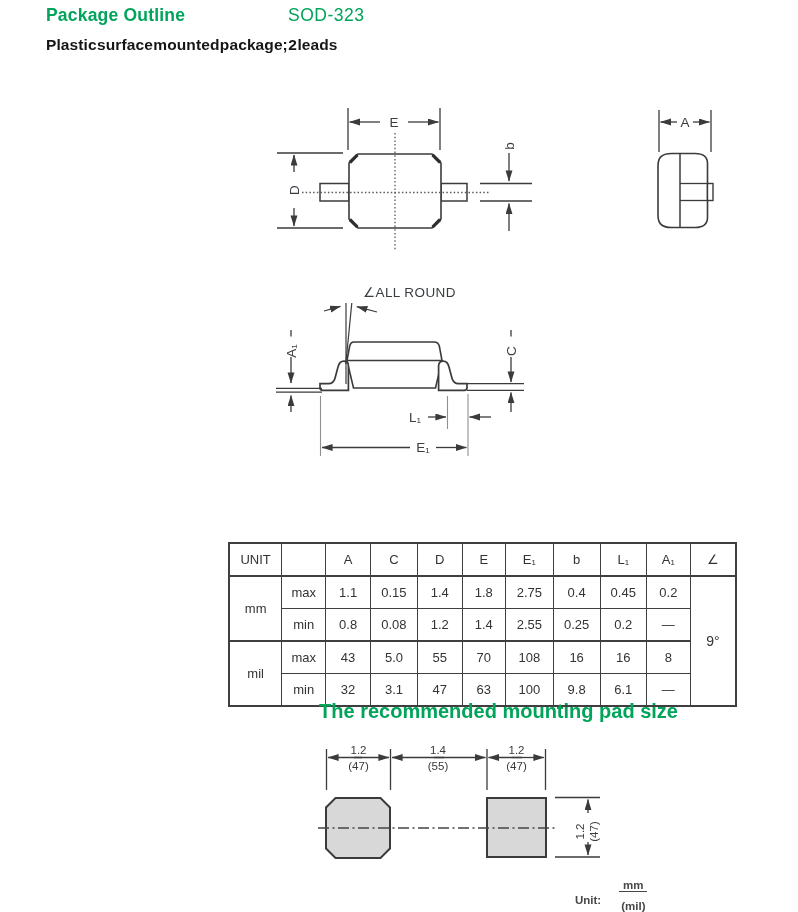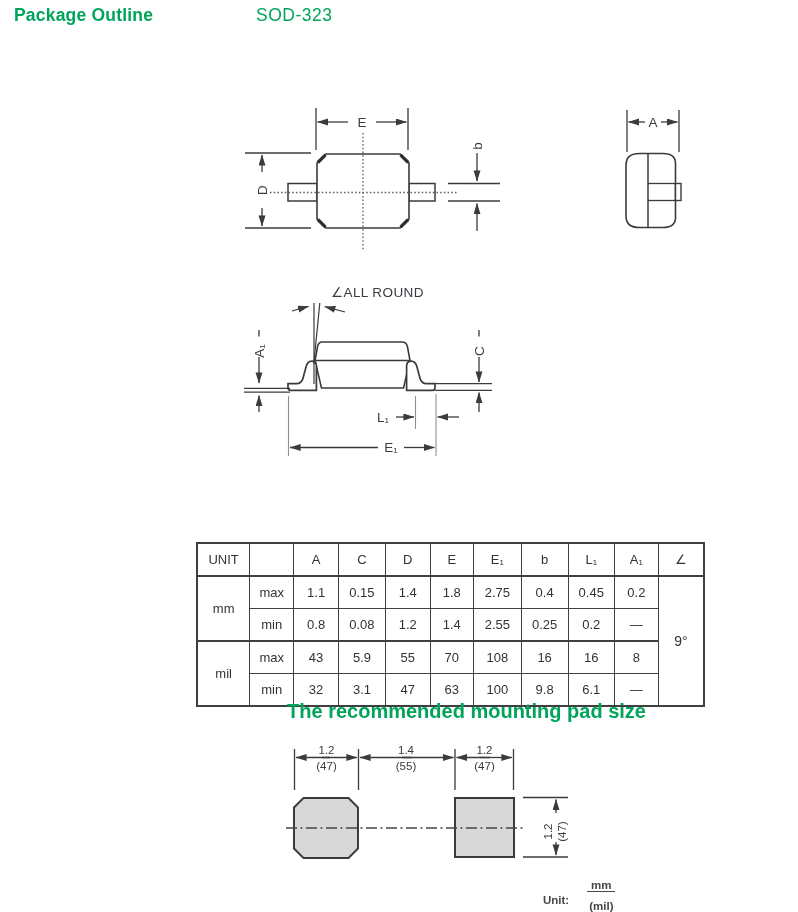--- a/index.html
+++ b/index.html
@@ -1,18 +1,18 @@
 <!DOCTYPE html>
 <html><head>
 <meta charset="utf-8">
 <style>
   html,body{margin:0;padding:0;background:#ffffff;}
   #page{
     position:relative;width:705px;height:912px;background:#fff;overflow:hidden;
-    font-family:"Liberation Sans","DejaVu Sans",sans-serif;color:#222;
+    font-family:"Liberation Sans","DejaVu Sans",sans-serif;color:#222;margin-left:32px;
   }
   .abs{position:absolute;}
   .green{color:#00a45a;}
   #doc-title{left:14px;top:5px;font-size:17.5px;font-weight:bold;letter-spacing:.2px;}
   #pkg-name{left:256px;top:5px;font-size:17.5px;font-weight:normal;letter-spacing:.5px;}
   #subtitle{left:14px;top:36px;font-size:15.5px;font-weight:bold;color:#161616;word-spacing:-4px;letter-spacing:.1px;}
   #pad-heading{left:196px;top:700px;width:541px;text-align:center;font-size:20px;font-weight:bold;}
 
   svg text{font-family:"Liberation Sans","DejaVu Sans",sans-serif;fill:#3a3d42;font-size:13.5px;}
   svg text.small{font-size:11.5px;fill:#3a3a3a;}
@@ -35,20 +35,21 @@
   #unit-note .frac .den{border-top:1.5px solid #474747;padding:8px 2px;}
   #unit-note .frac .num{padding:0 3px;}
 </style>
 </head>
 <body>
 
 <div id="page">
 
   <div class="abs green" id="doc-title">Package Outline</div>
   <div class="abs green" id="pkg-name">SOD-323</div>
+  <div class="abs" id="subtitle">Plastic surface mounted package; 2 leads</div>
 
   <svg class="abs" style="left:0;top:0" width="798" height="912" viewBox="0 0 798 912">
     <defs>
       <marker id="ah" markerUnits="userSpaceOnUse" markerWidth="12" markerHeight="8" refX="10.6" refY="3.5" orient="auto">
         <path d="M0,0 L11,3.5 L0,7 Z" fill="#3b3b3b"></path>
       </marker>
     </defs>
 
     <g stroke="#3b3b3b" stroke-width="1.3">
       <line x1="316" y1="108" x2="316" y2="150"></line>
@@ -220,21 +221,21 @@
         <td>1.4</td>
         <td>2.55</td>
         <td>0.25</td>
         <td>0.2</td>
         <td>—</td>
       </tr>
       <tr class="data sep">
         <td rowspan="2">mil</td>
         <td>max</td>
         <td>43</td>
-        <td>5.9</td>
+        <td>5.0</td>
         <td>55</td>
         <td>70</td>
         <td>108</td>
         <td>16</td>
         <td>16</td>
         <td>8</td>
       </tr>
       <tr class="data">
         <td>min</td>
         <td>32</td>

